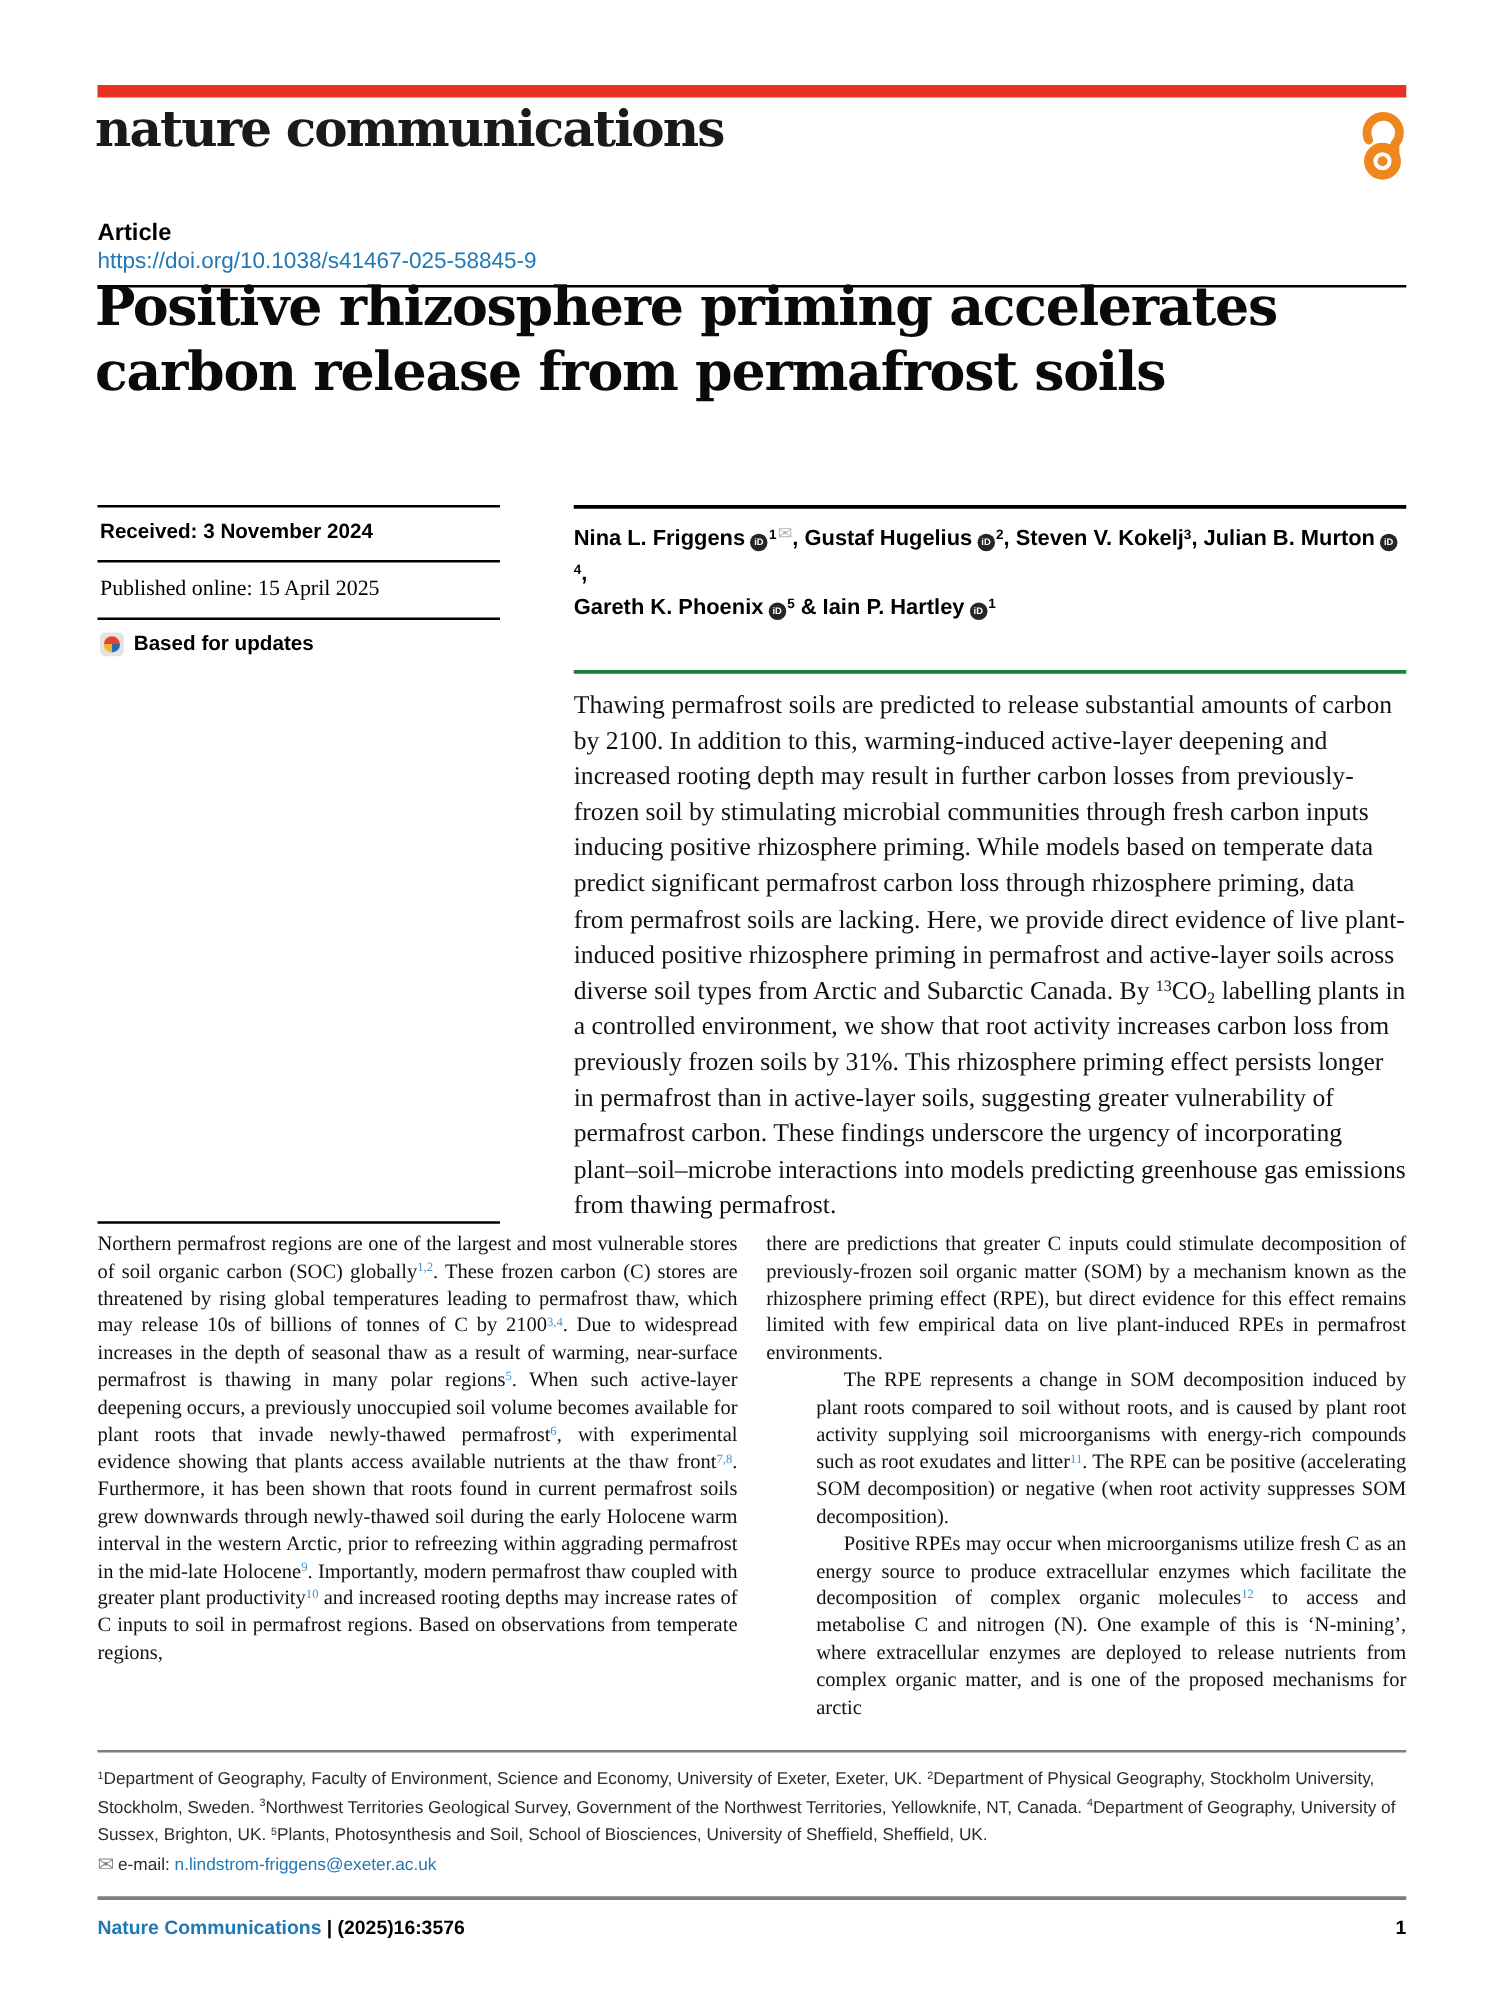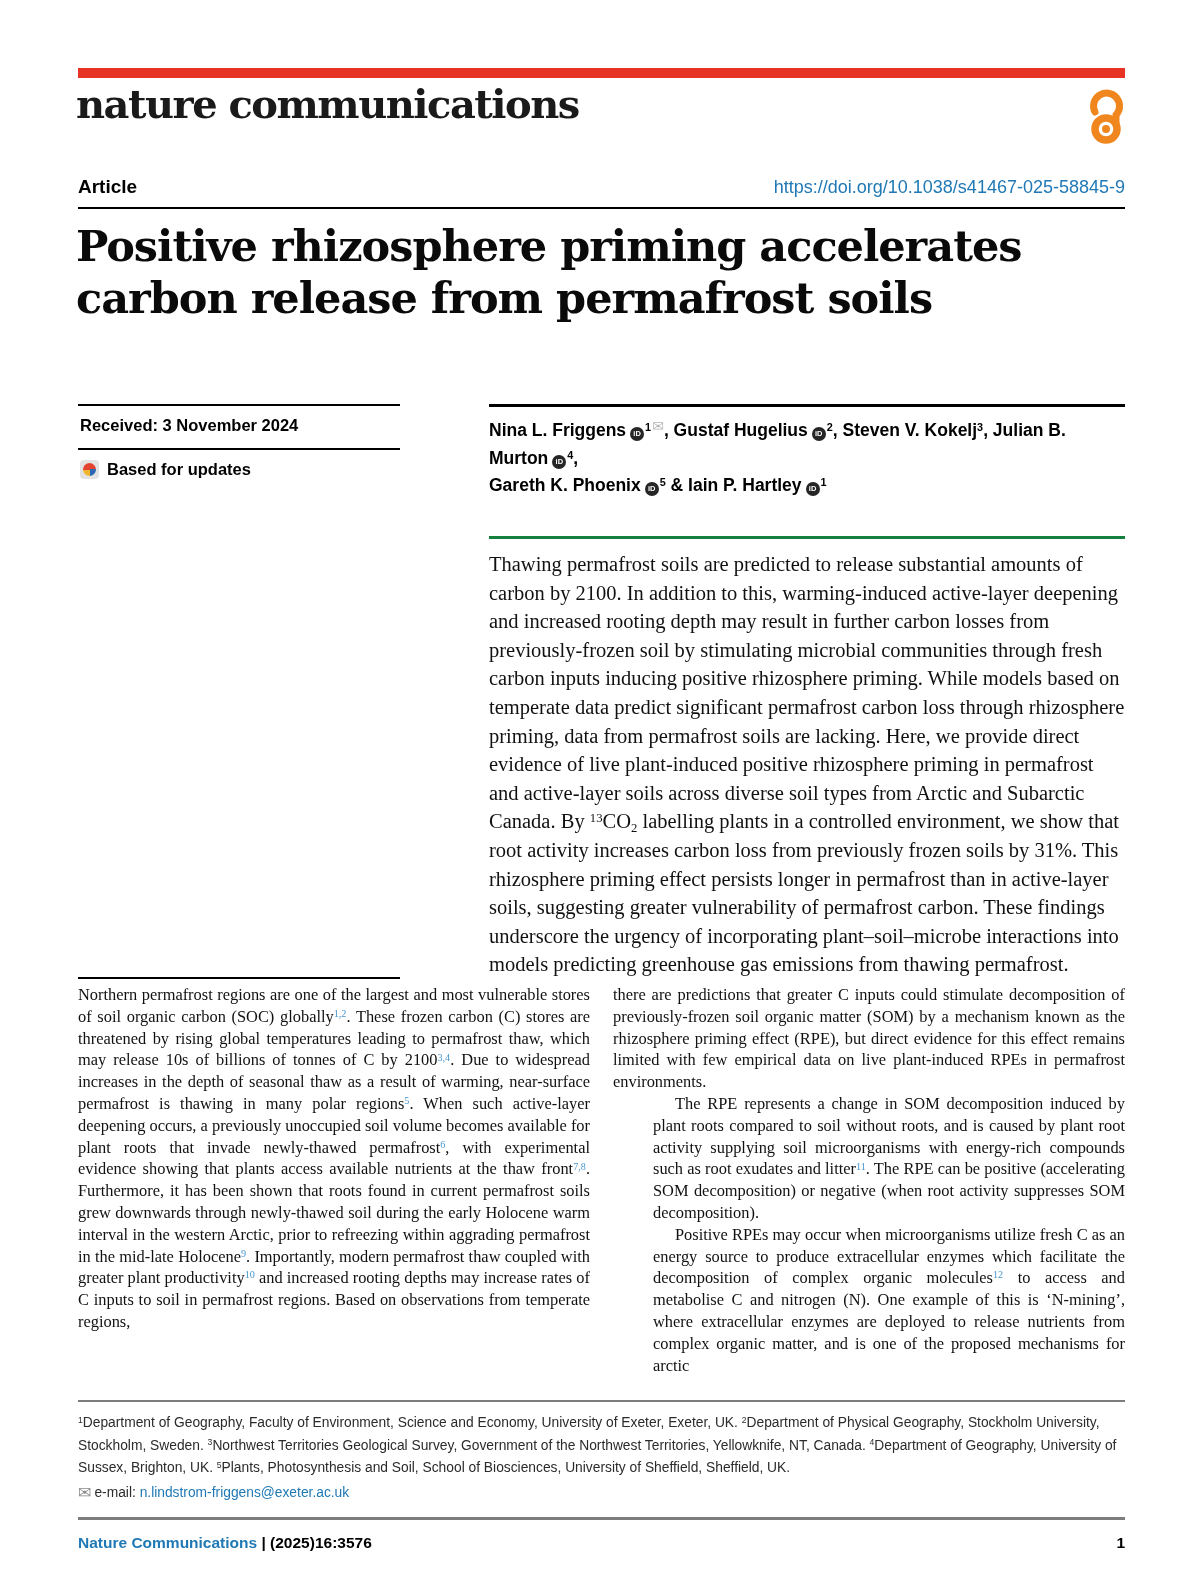--- a/index.html
+++ b/index.html
@@ -17,29 +17,29 @@
 
   .red-bar{position:absolute;top:68px;left:78px;width:1047px;height:10px;background:var(--accent-red);}
 
   .logo{position:absolute;top:80px;left:76px;font-family:"DejaVu Serif",serif;font-weight:bold;
         font-size:40px;letter-spacing:-1.5px;color:#1a1a1a;}
 
   .oa-icon{position:absolute;top:84px;left:1082px;width:46px;height:62px;}
 
   .article-row{position:absolute;top:176px;left:78px;width:1047px;display:flex;
                justify-content:space-between;align-items:baseline;
-               border-bottom:2px solid #000;padding-bottom:9px;}
+               border-bottom:2px solid #000;padding-bottom:9px;flex-direction:column;}
   .article-label{font-size:19px;font-weight:bold;}
   .doi{font-size:18px;color:var(--link-blue);text-decoration:none;font-weight:500;}
 
   .title{position:absolute;top:220px;left:76px;width:1010px;
          font-family:"DejaVu Serif","Liberation Serif",serif;font-weight:bold;
          font-size:43px;line-height:1.22;letter-spacing:-1px;color:#0a0a0a;}
 
-  .meta-grid{position:absolute;top:404px;left:78px;width:1047px;display:flex;gap:42px;}
+  .meta-grid{position:absolute;top:404px;left:78px;width:1047px;display:flex;gap:12px;}
   .meta-col{width:322px;flex:none;border-bottom:2px solid #000;}
   .meta-row{border-top:2px solid #000;padding:10px 2px 13px;font-size:16.5px;font-weight:600;}
   .meta-row.serif{font-family:"Liberation Serif",serif;font-weight:normal;font-size:17.5px;}
   .check-row{display:flex;align-items:center;gap:8px;cursor:pointer;}
   .check-icon{width:19px;height:19px;border-radius:4px;background:#e3e3e3;
               display:inline-flex;align-items:center;justify-content:center;flex:none;}
   .check-dot{width:13px;height:13px;border-radius:50%;
              background:conic-gradient(from -90deg,#e4432f 0 180deg,#2d66b1 180deg 268deg,#f2b52e 268deg 360deg);}
 
   .right-col{flex:1;min-width:0;margin-left:47px;}
@@ -102,20 +102,23 @@
     <a class="doi">https://doi.org/10.1038/s41467-025-58845-9</a>
   </div>
 
   <h1 class="title">Positive rhizosphere priming accelerates carbon release from permafrost soils</h1>
 
   <div class="meta-grid">
     <div class="meta-col">
       <div class="meta-row">
         <span>Received: 3 November 2024</span>
       </div>
+      <div class="meta-row serif">
+        <span>Published online: 15 April 2025</span>
+      </div>
       <div class="meta-row check-row">
         <span class="check-icon">
             <span class="check-dot"></span>
           </span>
         <span>Based for updates</span>
       </div>
     </div>
 
     <div class="right-col">
       <div class="authors">Nina L. Friggens<span class="inline-icon orcid">iD</span><sup>1</sup><span class="inline-icon envelope_author">✉</span>, Gustaf Hugelius<span class="inline-icon orcid">iD</span><sup>2</sup>, Steven V. Kokelj<sup>3</sup>, Julian B. Murton<span class="inline-icon orcid">iD</span><sup>4</sup>,<br>Gareth K. Phoenix<span class="inline-icon orcid">iD</span><sup>5</sup> &amp; Iain P. Hartley<span class="inline-icon orcid">iD</span><sup>1</sup></div>

